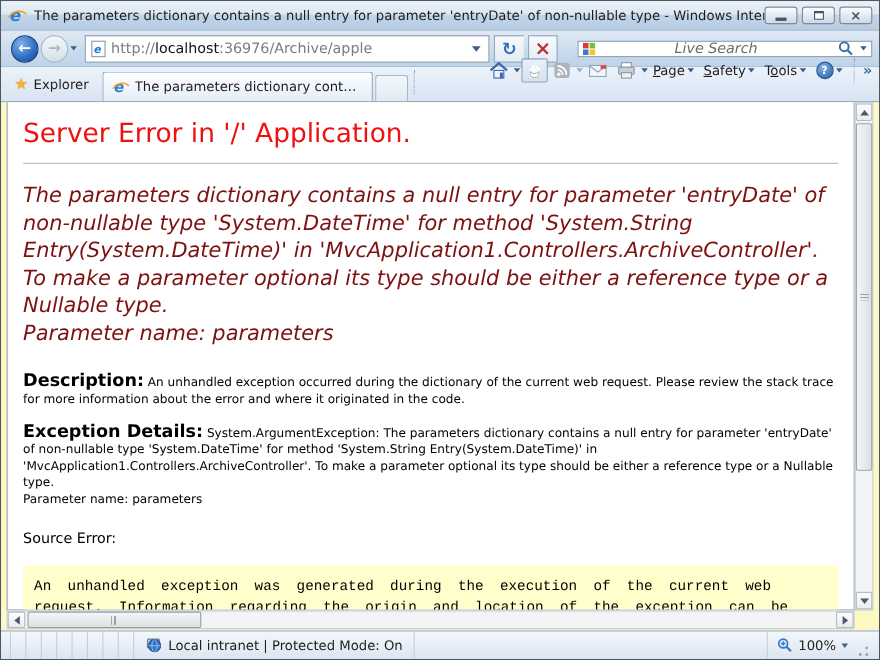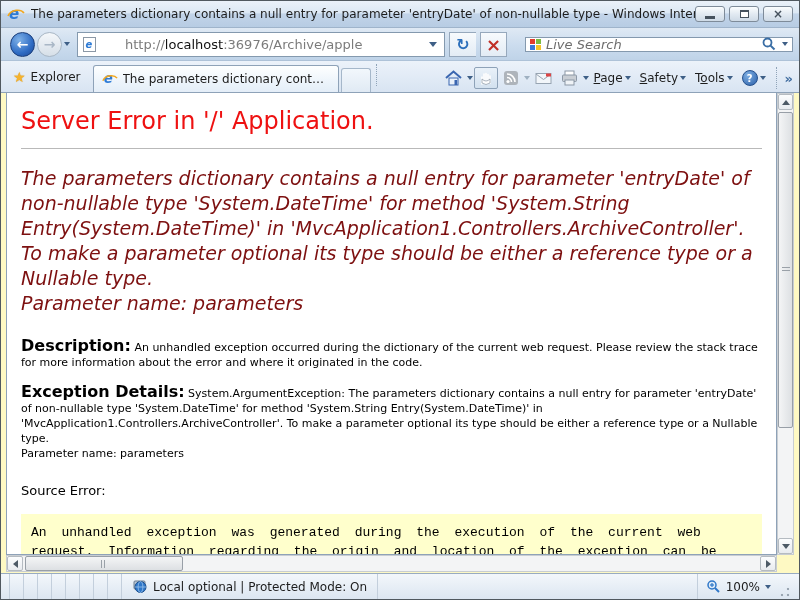--- a/index.html
+++ b/index.html
@@ -38,33 +38,33 @@
     font-size:14px; font-weight:bold;
   }
   .back { background:radial-gradient(circle at 35% 30%, #7FB2E8, #2F6CC4 60%, #1B4593); border:1px solid #1B3E7A; color:#fff; }
   .fwd  { background:linear-gradient(#F4F7FA,#D6DFE8); border:1px solid #A9B7C5; color:#A9B7C6; }
   .caret { width:0; height:0; border-left:4px solid transparent; border-right:4px solid transparent; border-top:5px solid #3E5F86; }
   .caret.sm { border-left-width:3px; border-right-width:3px; border-top-width:4px; }
   .addressbox {
     flex:0 0 368px; height:25px; background:#fff; border:1px solid #8499AE;
     display:flex; align-items:center; padding:0 2px 0 4px; gap:4px;
   }
-  .urltext { font-size:13px; white-space:nowrap; overflow:hidden; flex:1;margin-left:24px; }
+  .urltext { font-size:13px; white-space:nowrap; overflow:hidden; flex:1; }
   .url-gray { color:#7b7b7b; }
   .url-domain { color:#111; }
   .addr-drop { width:18px; height:21px; display:flex; align-items:center; justify-content:center; }
   .toolbtn {
     width:27px; height:25px; border:1px solid #96A8BC; background:linear-gradient(#F7FAFD,#E3ECF5);
     display:flex; align-items:center; justify-content:center; font-weight:bold;
   }
   .toolbtn.refresh { color:#2C6FBB; font-size:16px; border-right:none; }
   .toolbtn.stop { color:#C03028; font-size:18px; }
   .searchbox {
     margin-left:14px; flex:1; height:15px; background:#fff; border:1px solid #8499AE;
-    display:flex; align-items:center; padding:0 4px; gap:5px;
+    display:flex; align-items:center; padding:0 4px; gap:5px;text-align:center;
   }
   .search-text { flex:1; font-size:13px; font-style:italic; color:#6d6d6d; }
   .flagicon { width:11px; height:11px; display:grid; grid-template-columns:5px 5px; grid-template-rows:5px 5px; gap:1px; }
   .flagicon i { display:block; }
 
   
   .tabsbar {
     height:32px; flex:0 0 32px; display:flex; align-items:flex-end; padding:0 4px;
     background:linear-gradient(#ECF2FA,#D8E4F2);
     border-bottom:1px solid #8EA2B8;
@@ -76,21 +76,21 @@
     background:linear-gradient(#FEFFFF,#EDF4FB 60%,#E4EEF8);
     border:1px solid #8EA2B8; border-bottom:none; border-radius:3px 3px 0 0;
     font-size:12px; color:#1d1d1d;
   }
   .tab-title { white-space:nowrap; overflow:hidden; text-overflow:ellipsis; }
   .tabstub {
     width:30px; height:24px; margin-left:2px; border:1px solid #A5B7CA; border-bottom:none;
     border-radius:3px 3px 0 0; background:linear-gradient(#F2F7FC,#E0EAF4);
   }
   .dotsep { width:1px; height:22px; margin:0 5px 4px 5px; border-left:1px dotted #8FA3B8; align-self:center; }
-  .cmdbar { display:flex; align-items:center; gap:1px; margin-left:4px; padding-bottom:3px; flex:1; justify-content:flex-end; }
+  .cmdbar { display:flex; align-items:center; gap:1px; margin-left:4px; padding-bottom:17px; flex:1; justify-content:flex-end; }
   .cmditem { display:flex; align-items:center; gap:2px; padding:3px 4px; border-radius:2px; font-size:12px; color:#1d1d1d; }
   .cmditem.pressed { border:1px solid #8EA2B8; background:linear-gradient(#E9F1F9,#D3E1EF); padding:2px 3px; }
   .helpcircle {
     width:16px; height:16px; border-radius:50%; background:radial-gradient(circle at 35% 30%, #7FB0E4, #2B5FA8);
     color:#fff; font-size:10px; font-weight:bold; display:flex; align-items:center; justify-content:center;
     border:1px solid #24508D;
   }
   .chevron { color:#3E6B9E; font-weight:bold; font-size:13px; padding:0 2px; }
 
   
@@ -359,21 +359,21 @@
         <div class="cell"></div>
     </div>
     <div class="zone">
       <svg width="15" height="15" viewBox="0 0 15 15">
         <rect x="2" y="2" width="11" height="8" rx="1" fill="#B9C6D4" stroke="#6E7E8F"></rect>
         <rect x="5" y="10" width="5" height="2" fill="#8C9CAC"></rect>
         <circle cx="8.5" cy="8" r="5.5" fill="#2F77C8" stroke="#1C4F8D"></circle>
         <ellipse cx="8.5" cy="8" rx="2.4" ry="5.5" fill="none" stroke="#9CC4EE" stroke-width="0.8"></ellipse>
         <line x1="3" y1="8" x2="14" y2="8" stroke="#9CC4EE" stroke-width="0.8"></line>
       </svg>
-      <span>Local optional | Protected Mode: On</span>
+      <span>Local intranet | Protected Mode: On</span>
     </div>
     <div class="spacer-seg"></div>
     <div class="zoomseg">
       <svg width="15" height="15" viewBox="0 0 15 15">
         <circle cx="6" cy="6" r="4" fill="#DDEBF8" stroke="#2F77C8" stroke-width="1.5"></circle>
         <line x1="4" y1="6" x2="8" y2="6" stroke="#2F77C8" stroke-width="1.2"></line>
         <line x1="6" y1="4" x2="6" y2="8" stroke="#2F77C8" stroke-width="1.2"></line>
         <line x1="9" y1="9" x2="13" y2="13" stroke="#2F77C8" stroke-width="2"></line>
       </svg>
       <span>100%</span>

